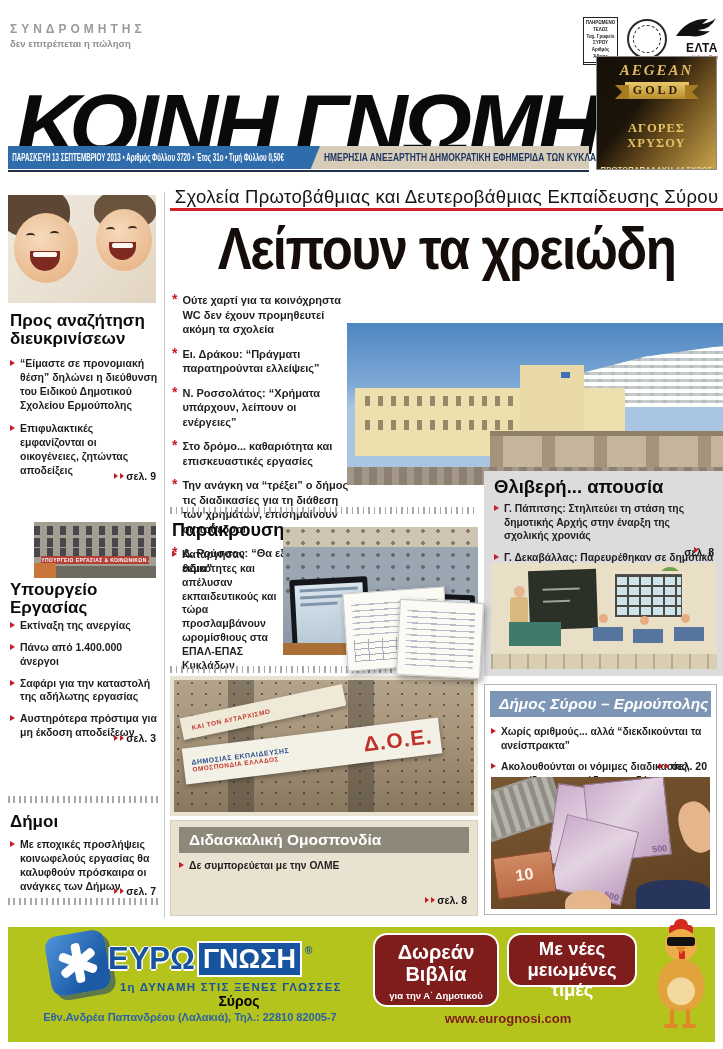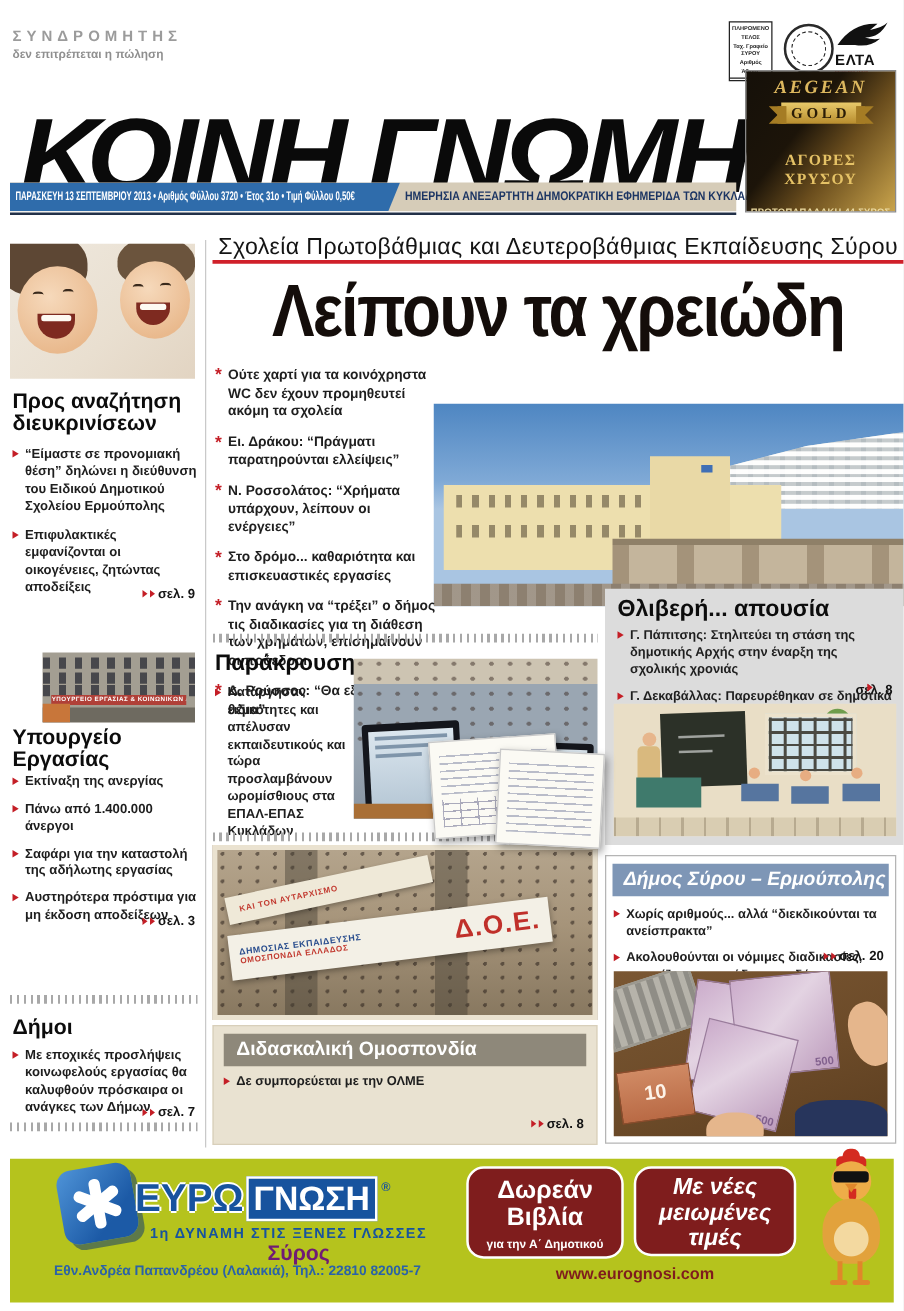--- a/index.html
+++ b/index.html
@@ -9,21 +9,21 @@
 
   
   .sub-label{font-size:12px;font-weight:bold;color:#9b9b9b;letter-spacing:4px;}
   .sub-note{font-size:9.5px;font-weight:bold;color:#8f8f8f;margin-top:2px;}
   .stampbox{width:35px;height:48px;border:1.5px solid #222;background:#fff;text-align:center;
             font-size:4.5px;font-weight:bold;color:#222;line-height:1.5;padding-top:2px;box-sizing:border-box;}
   .stampbox .num{font-size:9px;border-top:1px solid #222;margin-top:1px;}
   .roundstamp{width:40px;height:40px;border-radius:50%;border:2px solid #2a2a2a;box-sizing:border-box;
               display:flex;align-items:center;justify-content:center;}
   .roundstamp .inner{width:26px;height:26px;border-radius:50%;border:1.5px dashed #2a2a2a;}
-  .elta{width:50px;text-align:left;color:#111;}
+  .elta{width:50px;text-align:right;color:#111;}
   .elta .bird{font-size:26px;line-height:20px;}
   .elta .word{font-size:12px;font-weight:900;letter-spacing:.5px;}
   .elta .sub{font-size:4.5px;color:#c22;}
 
   
   .masthead{font-size:64px;font-weight:900;font-style:italic;color:#0a0a0a;letter-spacing:-3px;
             white-space:nowrap;transform:scale(1.38,1.32);transform-origin:left top;
             font-family:"Liberation Sans","DejaVu Sans",sans-serif;}
 
   
@@ -176,21 +176,21 @@
       background:linear-gradient(135deg,#4f94d8 0%,#1c5aa6 70%);transform:rotate(-10deg);
       box-shadow:4px 5px 0 rgba(20,60,110,.55);}
   .ast-bar{position:absolute;left:50%;top:50%;width:9px;height:40px;background:#fff;border-radius:4px;}
   .eg-brand{position:absolute;left:100px;top:14px;display:flex;align-items:center;white-space:nowrap;}
   .eg-euro{font-size:31px;font-weight:900;color:#17539e;letter-spacing:0;
       text-shadow:-1.5px 0 #fff,1.5px 0 #fff,0 -1.5px #fff,0 1.5px #fff;}
   .eg-gnosi{font-size:27px;font-weight:900;color:#fff;background:#17539e;border:2.5px solid #fff;
       padding:0 4px;margin-left:2px;line-height:32px;}
   .eg-reg{font-size:10px;color:#17539e;font-weight:bold;margin:-18px 0 0 3px;}
   .eg-slogan{position:absolute;left:112px;top:54px;font-size:11.5px;font-weight:800;color:#17539e;letter-spacing:1.2px;}
-  .eg-city{position:absolute;left:112px;top:66px;width:238px;text-align:center;font-size:17px;font-weight:bold;color:#701a75;}
+  .eg-city{position:absolute;left:112px;top:66px;width:238px;text-align:center;font-size:14px;font-weight:bold;color:#000000;}
   .eg-addr{position:absolute;left:4px;top:84px;width:356px;text-align:center;font-size:11px;font-weight:bold;color:#2a62a8;}
   .offer{position:absolute;top:6px;background:#7f1d1d;border:2.5px solid #fff;border-radius:14px;color:#fff;
       text-align:center;box-sizing:border-box;}
   .offer .big{font-size:20px;font-weight:900;line-height:1.12;padding-top:6px;}
   .offer .sub{font-size:9.5px;font-weight:bold;margin-top:4px;}
   .offer2 .big{font-size:18.5px;padding-top:4px;}
   .eg-web{position:absolute;left:380px;top:84px;width:240px;text-align:center;font-size:13px;font-weight:800;color:#7f1d1d;}
   .chicken{position:absolute;left:638px;top:-6px;width:70px;height:112px;}
   .chk-body{position:absolute;left:12px;top:38px;width:46px;height:52px;border-radius:48% 48% 42% 42%;
       background:radial-gradient(circle at 50% 62%,#f3d9a0 0 34%,#e2a23c 36%);}
@@ -572,21 +572,21 @@
       <span class="eg-gnosi">ΓΝΩΣΗ</span>
       <span class="eg-reg">®</span>
     </div>
     <div class="eg-slogan">1η ΔΥΝΑΜΗ ΣΤΙΣ ΞΕΝΕΣ ΓΛΩΣΣΕΣ</div>
     <div class="eg-city">Σύρος</div>
     <div class="eg-addr">Εθν.Ανδρέα Παπανδρέου (Λαλακιά), Τηλ.: 22810 82005-7</div>
     <div class="offer" style="left:365px;width:126px;height:74px;">
       <div class="big">Δωρεάν Βιβλία</div>
       <div class="sub">για την Α΄ Δημοτικού</div>
     </div>
-    <div class="offer offer2" style="left:499px;width:130px;height:72px;font-style:italic;">
+    <div class="offer offer2" style="left:499px;width:130px;height:54px;">
       <div class="big">Με νέες μειωμένες τιμές</div>
     </div>
     <div class="eg-web">www.eurognosi.com</div>
     <div class="chicken">
       <div class="chk-comb"></div>
       <div class="chk-head"></div>
       <div class="chk-glass"></div>
       <div class="chk-wattle"></div>
       <div class="chk-beak"></div>
       <div class="chk-body"></div>

